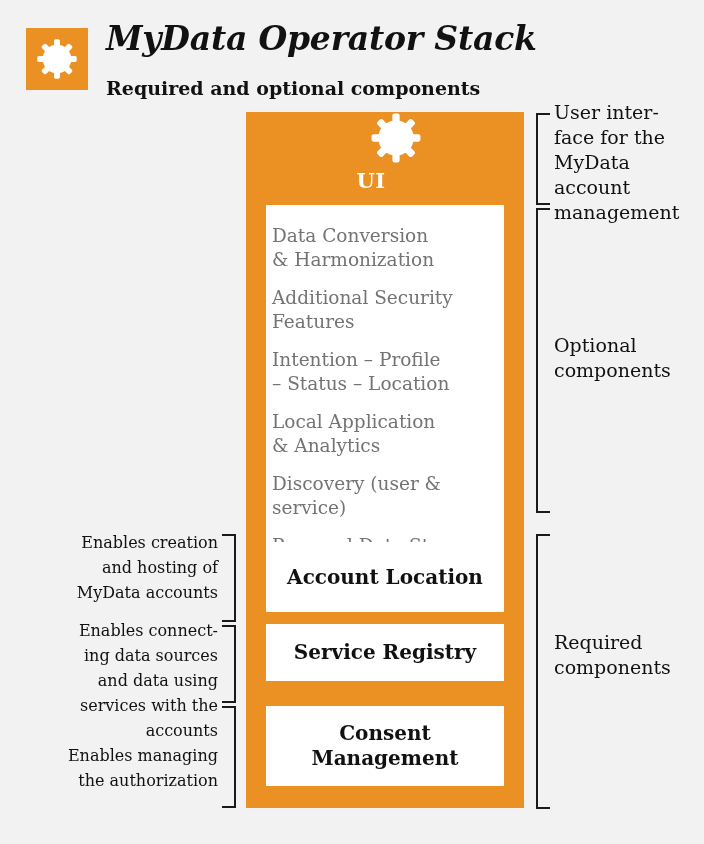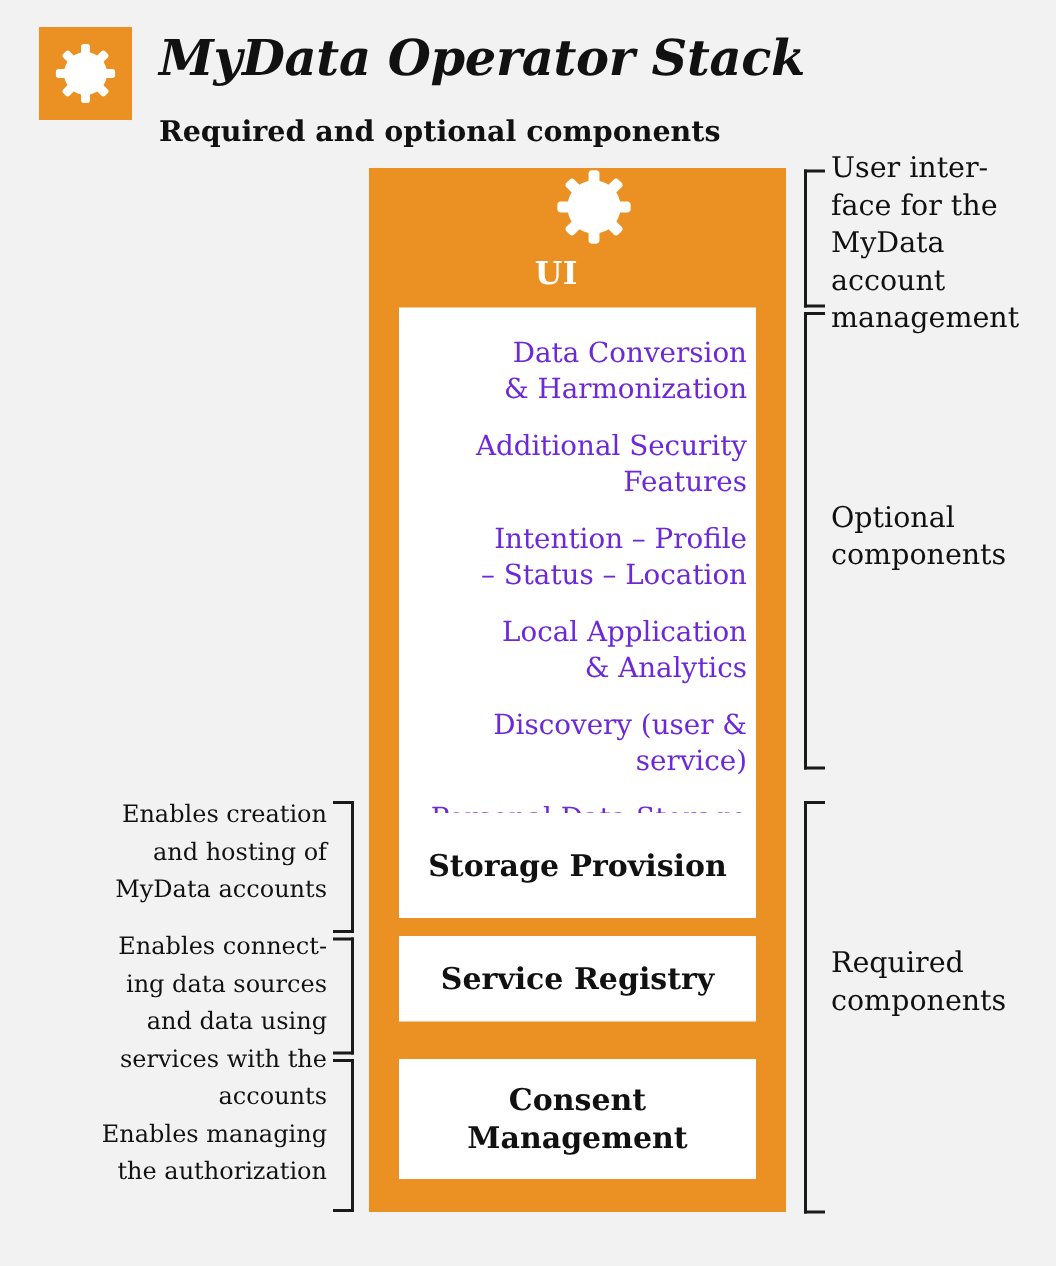--- a/index.html
+++ b/index.html
@@ -15,21 +15,21 @@
     position: relative;
     overflow: hidden;
   }
 
   
   .header {
     position: absolute;
     left: 26px;
     top: 18px;
     display: flex;
-    align-items: flex-start;
+    align-items: center;
   }
   .logo-box {
     width: 62px;
     height: 62px;
     background: #eb9022;
     display: flex;
     align-items: center;
     justify-content: center;
     flex: 0 0 auto;
   }
@@ -98,25 +98,25 @@
   .optional-card {
     position: absolute;
     left: 20px;
     top: 93px;
     width: 238px;
     background: #ffffff;
     padding: 12px 0 10px 0;
     box-sizing: border-box;
   }
   .opt-item {
-    text-align: right;
+    text-align: left;
     font-family: "DejaVu Serif", serif;
     font-size: 18.5px;
     line-height: 24px;
-    color: #6d28d9;
+    color: #737373;
     padding: 7px 6px;
   }
 
   .req-card {
     position: absolute;
     left: 20px;
     width: 238px;
     background: #ffffff;
     display: flex;
     align-items: center;
@@ -213,21 +213,21 @@
 
   <div class="optional-card">
     <div class="opt-item">Data Conversion<br>&amp; Harmonization</div>
     <div class="opt-item">Additional Security<br>Features</div>
     <div class="opt-item">Intention – Profile<br>– Status – Location</div>
     <div class="opt-item">Local Application<br>&amp; Analytics</div>
     <div class="opt-item">Discovery (user &amp; service)</div>
     <div class="opt-item">Personal Data Storage</div>
   </div>
 
-  <div class="req-card" id="req-0">Storage Provision</div>
+  <div class="req-card" id="req-0">Account Location</div>
   <div class="req-card" id="req-1">Service Registry</div>
   <div class="req-card" id="req-2">Consent<br>Management</div>
 </div>
 
 <div class="bracket right" id="br-ui"></div>
 <div class="bracket right" id="br-opt"></div>
 <div class="bracket right" id="br-req"></div>
 
 <div class="r-annot" id="r-annot-0">User inter-<br>face for the<br>MyData<br>account<br>management</div>
 <div class="r-annot" id="r-annot-1">Optional<br>components</div>

